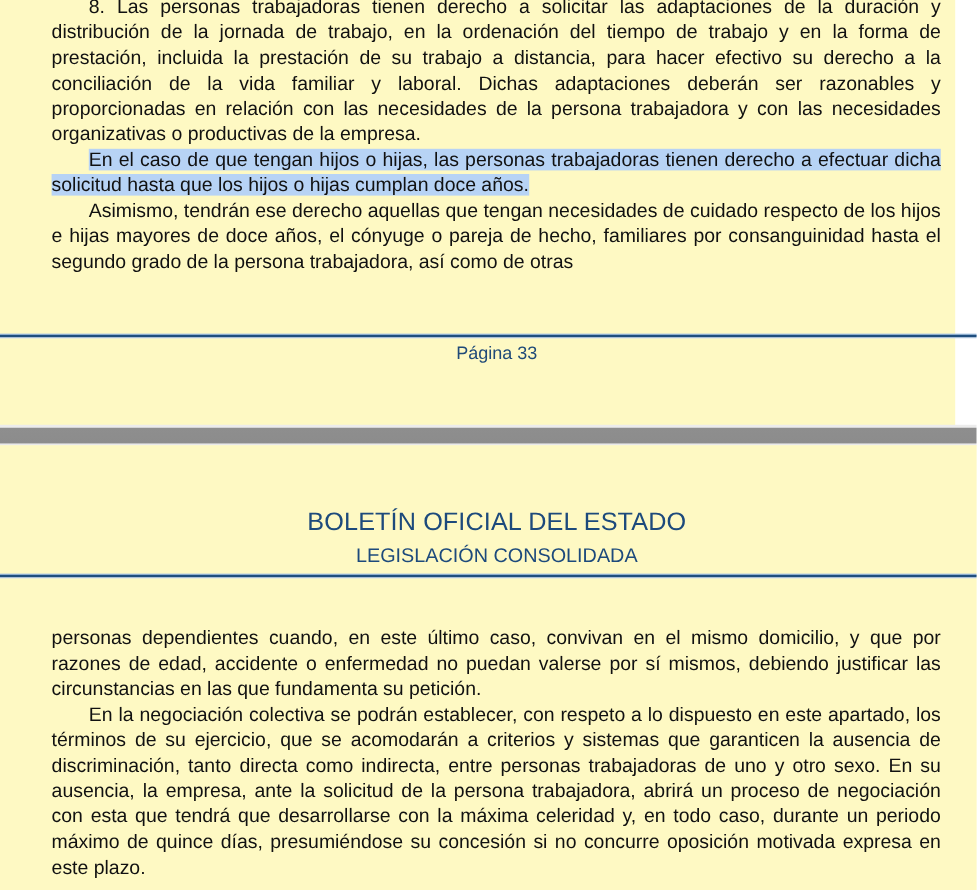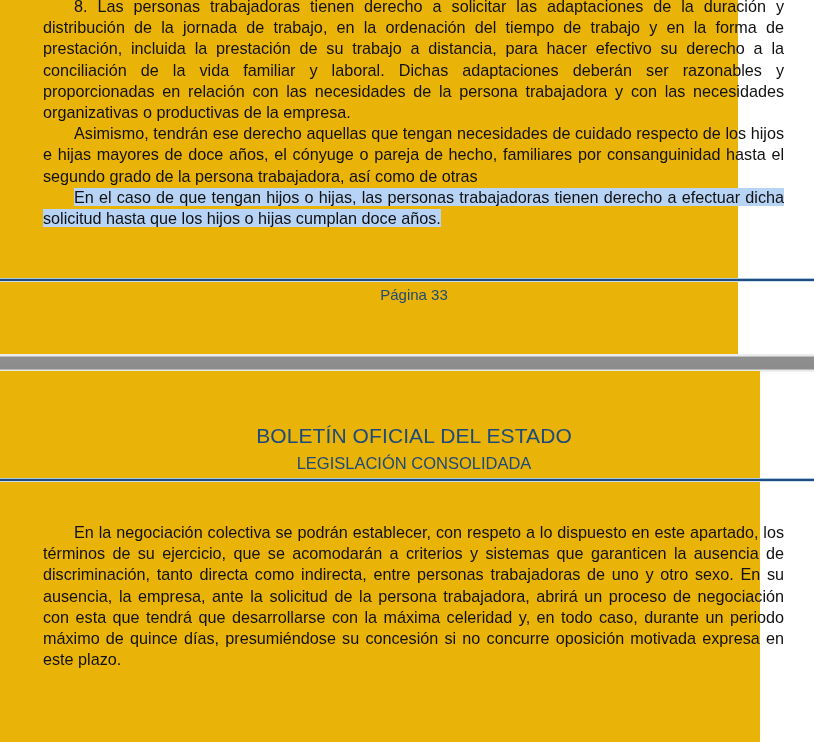--- a/index.html
+++ b/index.html
@@ -18,22 +18,22 @@
   .viewer {
     position: absolute;
     left: 0; top: 0;
     width: 814px; height: 742px;
     overflow: hidden;
     background: #ffffff;
   }
   .page {
     position: absolute;
     left: 0;
-    width: 738px;
-    background: #eab308;
+    width: 796px;
+    background: #fef9c3;
   }
   .page-top {
     top: 0;
     height: 356px;
   }
   .page-bottom {
     top: 371px;
     height: 371px;
     padding-left: 22px;
   }
@@ -121,31 +121,32 @@
   }
 </style>
 </head>
 <body>
 
 <div class="viewer">
 
   <div class="page page-top">
     <div class="body-text">
       <p>8. Las personas trabajadoras tienen derecho a solicitar las adaptaciones de la duración y distribución de la jornada de trabajo, en la ordenación del tiempo de trabajo y en la forma de prestación, incluida la prestación de su trabajo a distancia, para hacer efectivo su derecho a la conciliación de la vida familiar y laboral. Dichas adaptaciones deberán ser razonables y proporcionadas en relación con las necesidades de la persona trabajadora y con las necesidades organizativas o productivas de la empresa.</p>
+      <p><span class="hl">En el caso de que tengan hijos o hijas, las personas trabajadoras tienen derecho a efectuar dicha solicitud hasta que los hijos o hijas cumplan doce años.</span></p>
       <p>Asimismo, tendrán ese derecho aquellas que tengan necesidades de cuidado respecto de los hijos e hijas mayores de doce años, el cónyuge o pareja de hecho, familiares por consanguinidad hasta el segundo grado de la persona trabajadora, así como de otras</p>
-      <p><span class="hl">En el caso de que tengan hijos o hijas, las personas trabajadoras tienen derecho a efectuar dicha solicitud hasta que los hijos o hijas cumplan doce años.</span></p>
     </div>
     <div class="footer-rule"></div>
     <div class="footer-page-number">Página 33</div>
   </div>
 
   <div class="page-gap"></div>
 
   <div class="page page-bottom">
     <div class="header-title">BOLETÍN OFICIAL DEL ESTADO</div>
     <div class="header-subtitle">LEGISLACIÓN CONSOLIDADA</div>
     <div class="header-rule"></div>
     <div class="body-text">
+      <p class="no-indent">personas dependientes cuando, en este último caso, convivan en el mismo domicilio, y que por razones de edad, accidente o enfermedad no puedan valerse por sí mismos, debiendo justificar las circunstancias en las que fundamenta su petición.</p>
       <p>En la negociación colectiva se podrán establecer, con respeto a lo dispuesto en este apartado, los términos de su ejercicio, que se acomodarán a criterios y sistemas que garanticen la ausencia de discriminación, tanto directa como indirecta, entre personas trabajadoras de uno y otro sexo. En su ausencia, la empresa, ante la solicitud de la persona trabajadora, abrirá un proceso de negociación con esta que tendrá que desarrollarse con la máxima celeridad y, en todo caso, durante un periodo máximo de quince días, presumiéndose su concesión si no concurre oposición motivada expresa en este plazo.</p>
     </div>
   </div>
 
 </div>
 
 </body></html>

